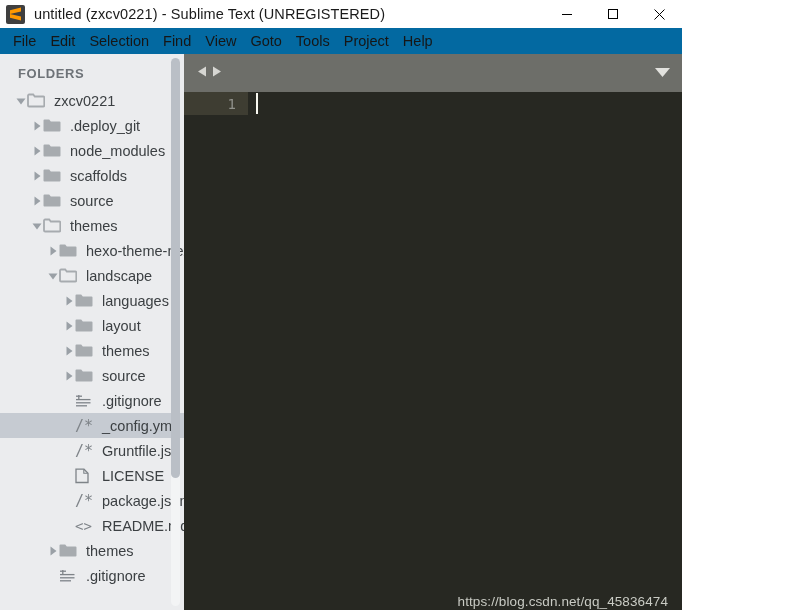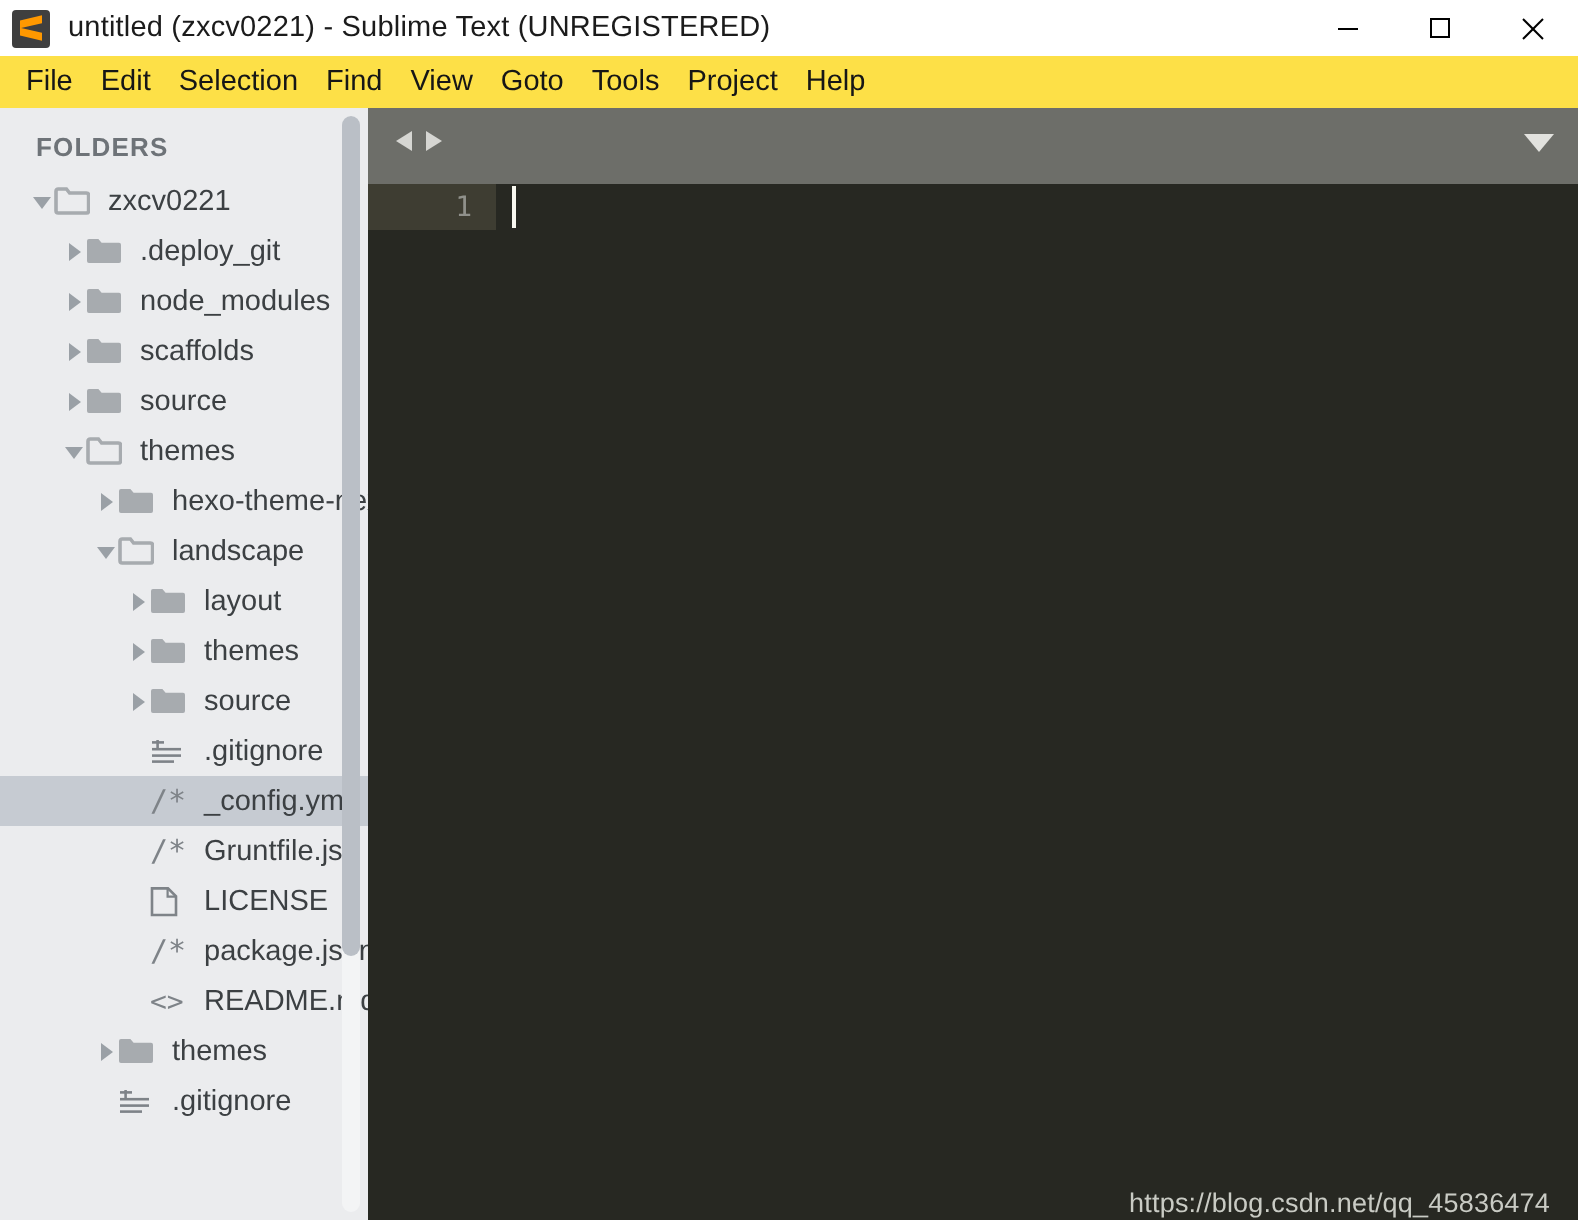--- a/index.html
+++ b/index.html
@@ -10,21 +10,21 @@
   body {
     width: 789px;
     height: 610px;
     overflow: hidden;
     font-family: "Liberation Sans", sans-serif;
     background: #ffffff;
     -webkit-font-smoothing: antialiased;
   }
   .app {
     position: relative;
-    width: 789px;
+    width: 682px;
     height: 610px;
     display: flex;
     flex-direction: column;
     background: #ffffff;
   }
 
   
   .titlebar {
     height: 28px;
     flex: 0 0 28px;
@@ -71,21 +71,21 @@
     justify-content: center;
     background: transparent;
     border: 0;
     padding: 0;
   }
 
   
   .menubar {
     height: 26px;
     flex: 0 0 26px;
-    background: #fde047;
+    background: #0369a1;
     display: flex;
     align-items: center;
     padding-left: 6px;
   }
   .menu-item {
     font-size: 14.5px;
     color: #161616;
     padding: 2px 7px 3px 7px;
     white-space: nowrap;
     line-height: 18px;
@@ -430,20 +430,33 @@
             <span class="twisty">
               <svg xmlns="http://www.w3.org/2000/svg" width="10" height="10" viewBox="0 0 10 10">
                 <polygon points="2.5,0.5 8.5,5 2.5,9.5" fill="#9aa0a6"></polygon>
               </svg>
             </span>
             <span class="icon">
               <svg xmlns="http://www.w3.org/2000/svg" width="18" height="15" viewBox="0 0 18 15">
                 <path d="M0.5,2.5 A1,1 0 0 1 1.5,1.5 L6.2,1.5 L7.8,3.4 L16.5,3.4 A1,1 0 0 1 17.5,4.4 L17.5,12.5 A1,1 0 0 1 16.5,13.5 L1.5,13.5 A1,1 0 0 1 0.5,12.5 Z" fill="#a7abaf"></path>
               </svg>
             </span>
+            <span class="label">languages</span>
+          </div>
+          <div class="row lvl3 folder-row">
+            <span class="twisty">
+              <svg xmlns="http://www.w3.org/2000/svg" width="10" height="10" viewBox="0 0 10 10">
+                <polygon points="2.5,0.5 8.5,5 2.5,9.5" fill="#9aa0a6"></polygon>
+              </svg>
+            </span>
+            <span class="icon">
+              <svg xmlns="http://www.w3.org/2000/svg" width="18" height="15" viewBox="0 0 18 15">
+                <path d="M0.5,2.5 A1,1 0 0 1 1.5,1.5 L6.2,1.5 L7.8,3.4 L16.5,3.4 A1,1 0 0 1 17.5,4.4 L17.5,12.5 A1,1 0 0 1 16.5,13.5 L1.5,13.5 A1,1 0 0 1 0.5,12.5 Z" fill="#a7abaf"></path>
+              </svg>
+            </span>
             <span class="label">layout</span>
           </div>
           <div class="row lvl3 folder-row">
             <span class="twisty">
               <svg xmlns="http://www.w3.org/2000/svg" width="10" height="10" viewBox="0 0 10 10">
                 <polygon points="2.5,0.5 8.5,5 2.5,9.5" fill="#9aa0a6"></polygon>
               </svg>
             </span>
             <span class="icon">
               <svg xmlns="http://www.w3.org/2000/svg" width="18" height="15" viewBox="0 0 18 15">

